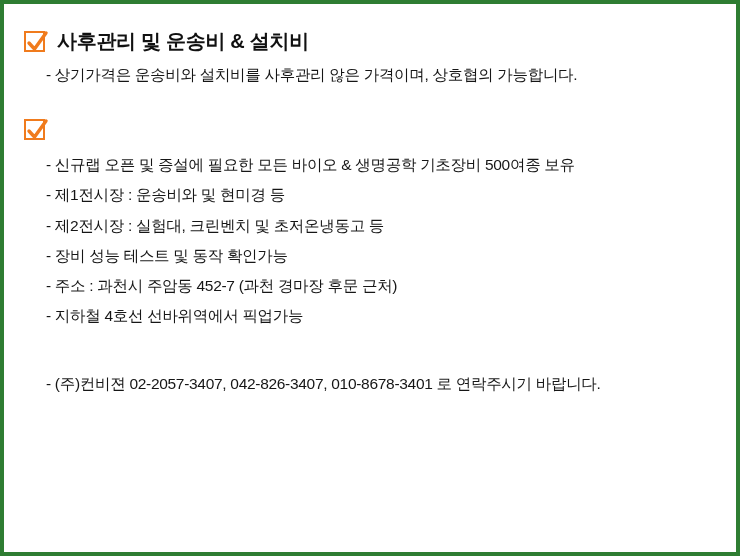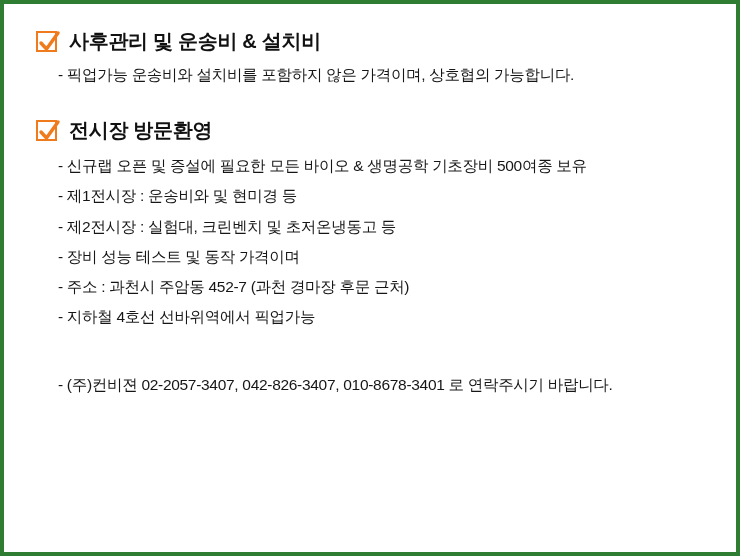--- a/index.html
+++ b/index.html
@@ -12,21 +12,21 @@
     background: #ffffff;
     font-family: "Liberation Sans", sans-serif;
     -webkit-font-smoothing: antialiased;
   }
   .page {
     box-sizing: border-box;
     width: 740px;
     height: 556px;
     border: 4px solid #2e7d32;
     background: #ffffff;
-    padding: 26px 28px 10px 28px;
+    padding: 26px 28px 10px 16px;
     position: relative;
   }
   .section {
     margin-bottom: 6px;
   }
   .section-head {
     display: flex;
     align-items: center;
     gap: 12px;
     margin-bottom: 10px;
@@ -80,40 +80,39 @@
   <div class="section sec-after">
     <div class="section-head">
       <span class="check-icon">
         <svg width="28" height="28" viewBox="0 0 28 28" xmlns="http://www.w3.org/2000/svg">
           <path d="M6 15 L11.5 21 L23 5" fill="none" stroke="#f07b1d" stroke-width="3.4" stroke-linecap="round" stroke-linejoin="round"></path>
         </svg>
       </span>
       <span class="section-title">사후관리 및 운송비 &amp; 설치비</span>
     </div>
     <div class="lines">
-      <div class="line">- 픽업가능 운송비와 설치비를 포함하지 않은 가격이며, 상호협의 가능합니다.</div>
+      <div class="line">- 상기가격은 운송비와 설치비를 사후관리 않은 가격이며, 상호협의 가능합니다.</div>
     </div>
   </div>
 
   <div class="spacer-1"></div>
 
   <div class="section sec-visit">
     <div class="section-head">
       <span class="check-icon">
         <svg width="28" height="28" viewBox="0 0 28 28" xmlns="http://www.w3.org/2000/svg">
           <path d="M6 15 L11.5 21 L23 5" fill="none" stroke="#f07b1d" stroke-width="3.4" stroke-linecap="round" stroke-linejoin="round"></path>
         </svg>
       </span>
-      <span class="section-title">전시장 방문환영</span>
     </div>
     <div class="lines">
       <div class="line">- 신규랩 오픈 및 증설에 필요한 모든 바이오 &amp; 생명공학 기초장비 500여종 보유</div>
       <div class="line">- 제1전시장 : 운송비와 및 현미경 등</div>
       <div class="line">- 제2전시장 : 실험대, 크린벤치 및 초저온냉동고 등</div>
-      <div class="line">- 장비 성능 테스트 및 동작 가격이며</div>
+      <div class="line">- 장비 성능 테스트 및 동작 확인가능</div>
       <div class="line">- 주소 : 과천시 주암동 452-7 (과천 경마장 후문 근처)</div>
       <div class="line">- 지하철 4호선 선바위역에서 픽업가능</div>
     </div>
   </div>
 
   <div class="spacer-2"></div>
 
   <div class="section sec-etc">
     <div class="lines">
       <div class="line">- (주)컨비젼 02-2057-3407, 042-826-3407, 010-8678-3401 로 연락주시기 바랍니다.</div>

